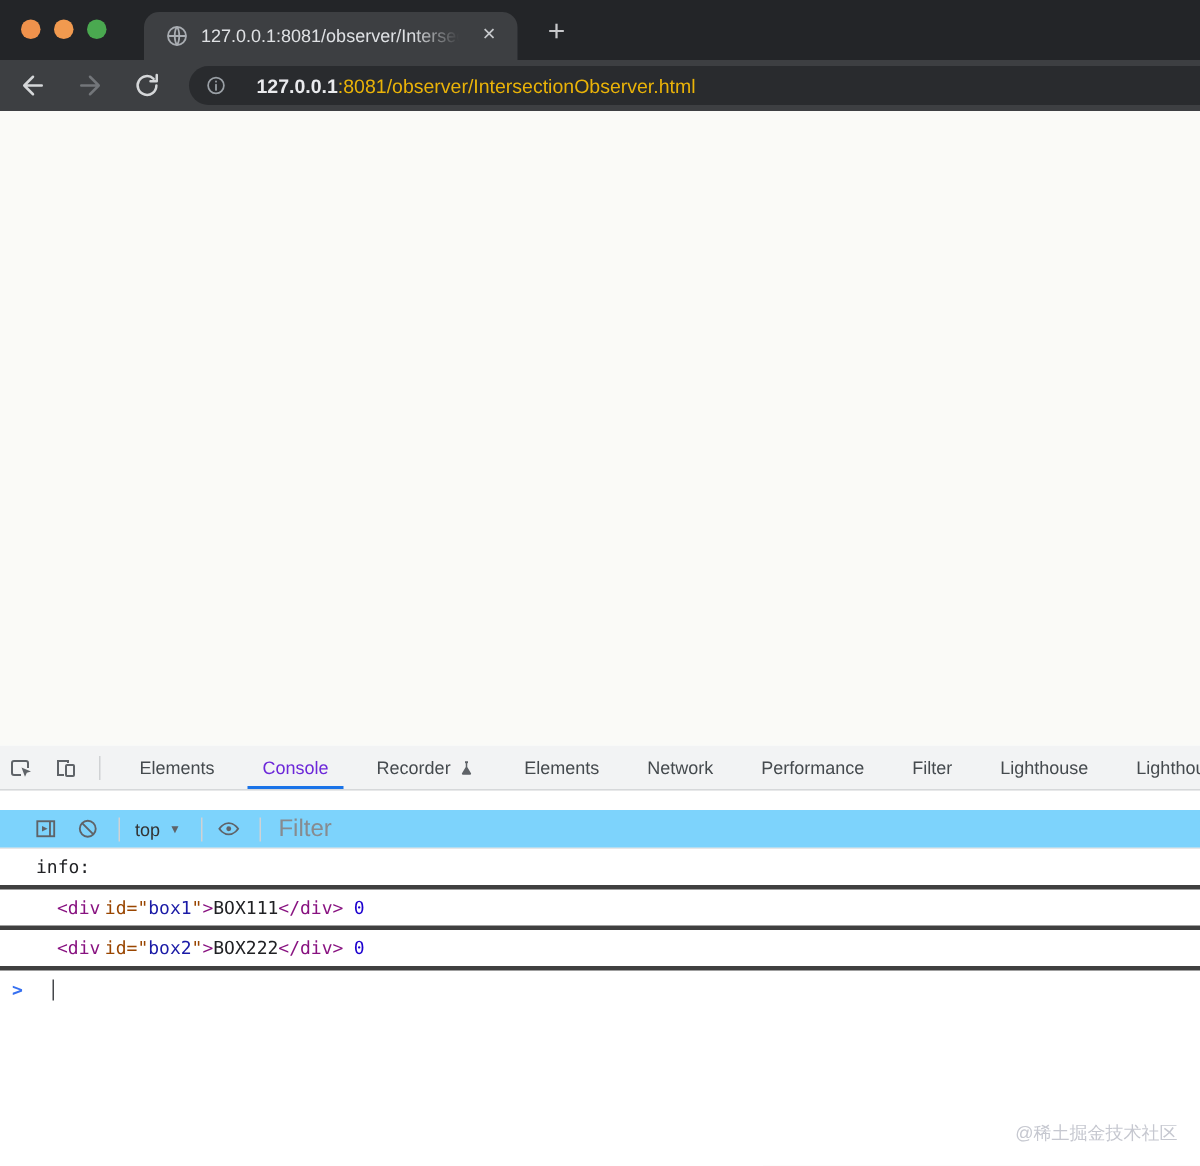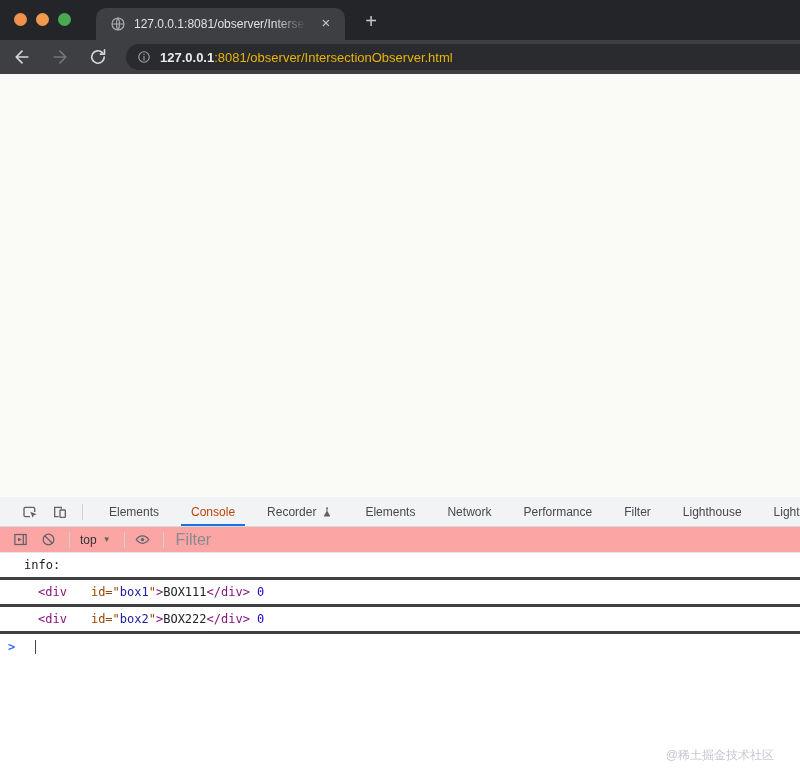--- a/index.html
+++ b/index.html
@@ -33,69 +33,69 @@
   .toolbar { height:34px; background:var(--chrome,#3d3f42); display:flex; align-items:center;
              padding-left:12px; flex:none; overflow:hidden; }
   .nav-btn { width:20px; height:20px; margin-right:18px; flex:none; }
   .nav-btn svg { width:100%; height:100%; }
   .nav-back, .nav-reload { color:#d5d7d9; }
   .nav-forward { color:#73767a; }
   .omnibox { flex:1; height:26px; background:var(--pill,#292b2e); border-radius:14px;
              margin-right:-16px; display:flex; align-items:center; padding-left:11px; }
   .info-icon { width:14px; height:14px; color:#9aa0a6; flex:none; margin-right:9px; }
   .url { font-size:13px; white-space:nowrap; }
-  .url .host { color:#e9eaed; font-weight:bold; }
+  .url .host { color:#e9eaed; font-weight:bold;margin-left:11px; }
   .url .rest { color:#eab308; }
 
   
   .page { height:423px; background:var(--page-bg,#fafaf7); flex:none; }
 
   
   .devtools { flex:1; display:flex; flex-direction:column; background:#fff; position:relative; }
 
   .dt-tabbar { height:30px; background:#f2f3f4; border-bottom:1px solid #d6d8da;
-               display:flex; align-items:center; padding-left:22px; flex:none;justify-content:space-between; }
+               display:flex; align-items:center; padding-left:6px; flex:none;justify-content:space-between; }
   .dt-icon { width:16px; height:16px; color:#5f6368; flex:none; }
   .dt-icon svg { width:100%; height:100%; }
   .dt-tabbar .dt-icon { margin-right:14px; }
   .vdiv { width:1px; height:16px; background:#d0d2d4; margin:0 10px 0 0; flex:none; }
   .dt-tab { height:29px; display:flex; align-items:center; padding:0 10px; margin:0 6px;
             font-size:12px; color:#454a4e; position:relative; white-space:nowrap; }
-  .dt-tab.active { color:#c2410c; }
+  .dt-tab.active { color:#6d28d9; }
   .dt-tab.active::after { content:""; position:absolute; left:0; right:0; bottom:0;
             height:2px; background:var(--accent,#1a73e8); }
   .flask-icon { width:12px; height:12px; color:#5f6368; margin-left:5px; }
   .flask-icon svg { width:100%; height:100%; }
 
-  .dt-toolbar { height:26px; background:#fca5a5; border-bottom:1px solid #e7e7e7;
-                display:flex; align-items:center; padding-left:13px; flex:none; }
+  .dt-toolbar { height:26px; background:#7dd3fc; border-bottom:1px solid #e7e7e7;
+                display:flex; align-items:center; padding-left:23px; flex:none;margin-top:13px; }
   .dt-toolbar .dt-icon { width:15px; height:15px; }
   .tb-gap { width:13px; flex:none; }
   .context-select { display:flex; align-items:center; gap:6px; font-size:12px; color:#333; }
   .caret { font-size:8px; color:#5f6368; }
   .filter-input { flex:1; border:none; outline:none; background:transparent;
                   font-size:16px; color:#202124; padding:0 0 0 2px; height:100%; }
   .filter-input::placeholder { color:#878b8f; }
 
   .dt-console { flex:1; font-family:"DejaVu Sans Mono", monospace; font-size:12px;
                 color:#202124; position:relative; }
   .console-row { padding:5px 8px 5px 24px; border-bottom:3px solid #404040;
                  line-height:14px; white-space:pre; }
   .console-row.element-row { padding-left:38px; }
   .tag  { color:var(--tag-purple,#881280); }
   .attr { color:var(--attr-orange,#994500); }
   .val  { color:var(--value-blue,#1a1aa6); }
   .num  { color:var(--number-blue,#1c00cf); margin-left:7px; }
-  .sp   { margin-right:24px; }
+  .sp   { margin-right:3px; }
 
   .prompt-row { padding:6px 8px; display:flex; align-items:center; }
   .prompt-chevron { color:var(--prompt-blue,#3670f0); font-weight:bold; font-size:12px; }
   .text-cursor { display:inline-block; width:1px; height:14px; background:#44474a; margin-left:20px; }
 
-  .watermark { position:absolute; right:26px; bottom:13px; font-size:12px;
+  .watermark { position:absolute; right:15px; bottom:13px; font-size:12px;
                color:#c6c8d0; font-family:"Liberation Sans",sans-serif; }
 </style>
 </head>
 <body>
 
 <div class="window">
 
   <div class="frame">
     <div class="traffic">
       <span class="light red"></span>

